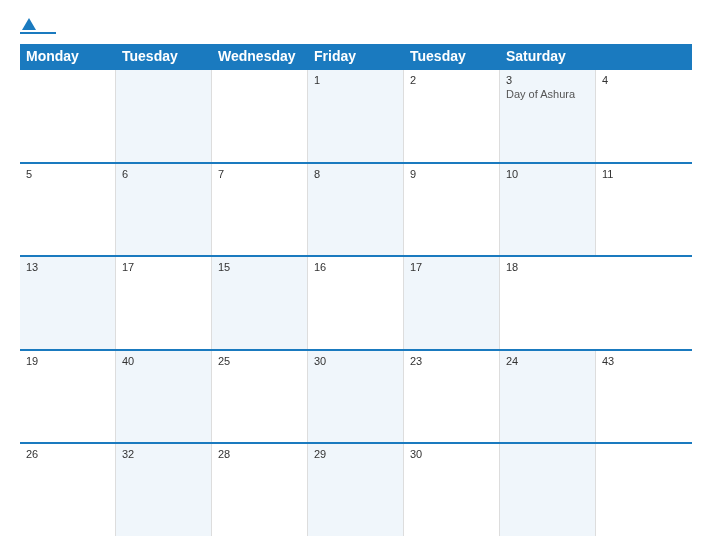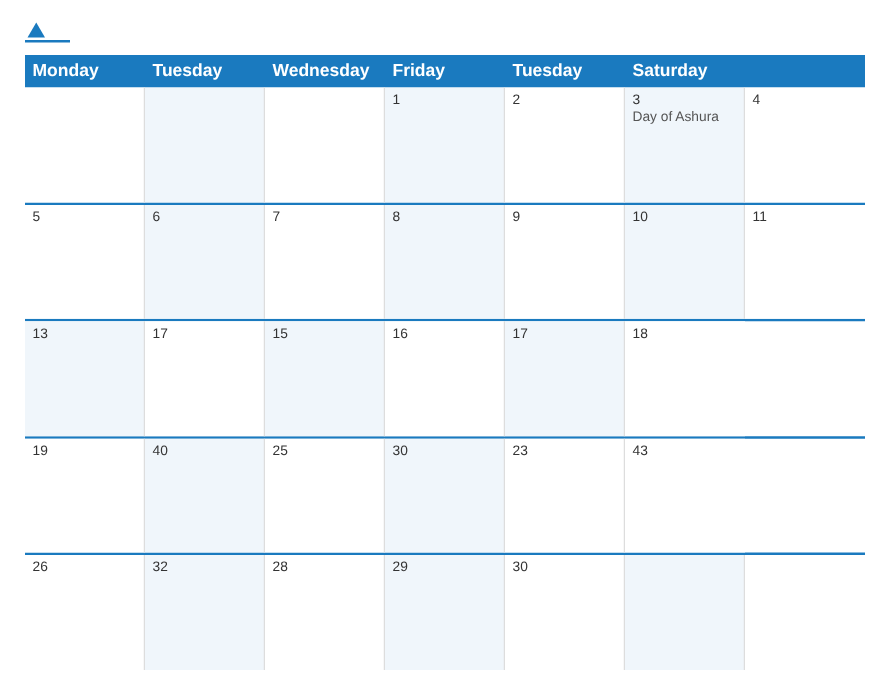--- a/index.html
+++ b/index.html
@@ -231,20 +231,23 @@
           </div>
           <div class="cal-cell">
             <span class="day-num">25</span>
           </div>
           <div class="cal-cell alt-bg">
             <span class="day-num">30</span>
           </div>
           <div class="cal-cell">
             <span class="day-num">23</span>
           </div>
+          <div class="cal-cell alt-bg">
+            <span class="day-num">24</span>
+          </div>
           <div class="cal-cell">
             <span class="day-num">43</span>
           </div>
         </div>
         <div class="cal-row">
           <div class="cal-cell">
             <span class="day-num">26</span>
           </div>
           <div class="cal-cell alt-bg">
             <span class="day-num">32</span>

